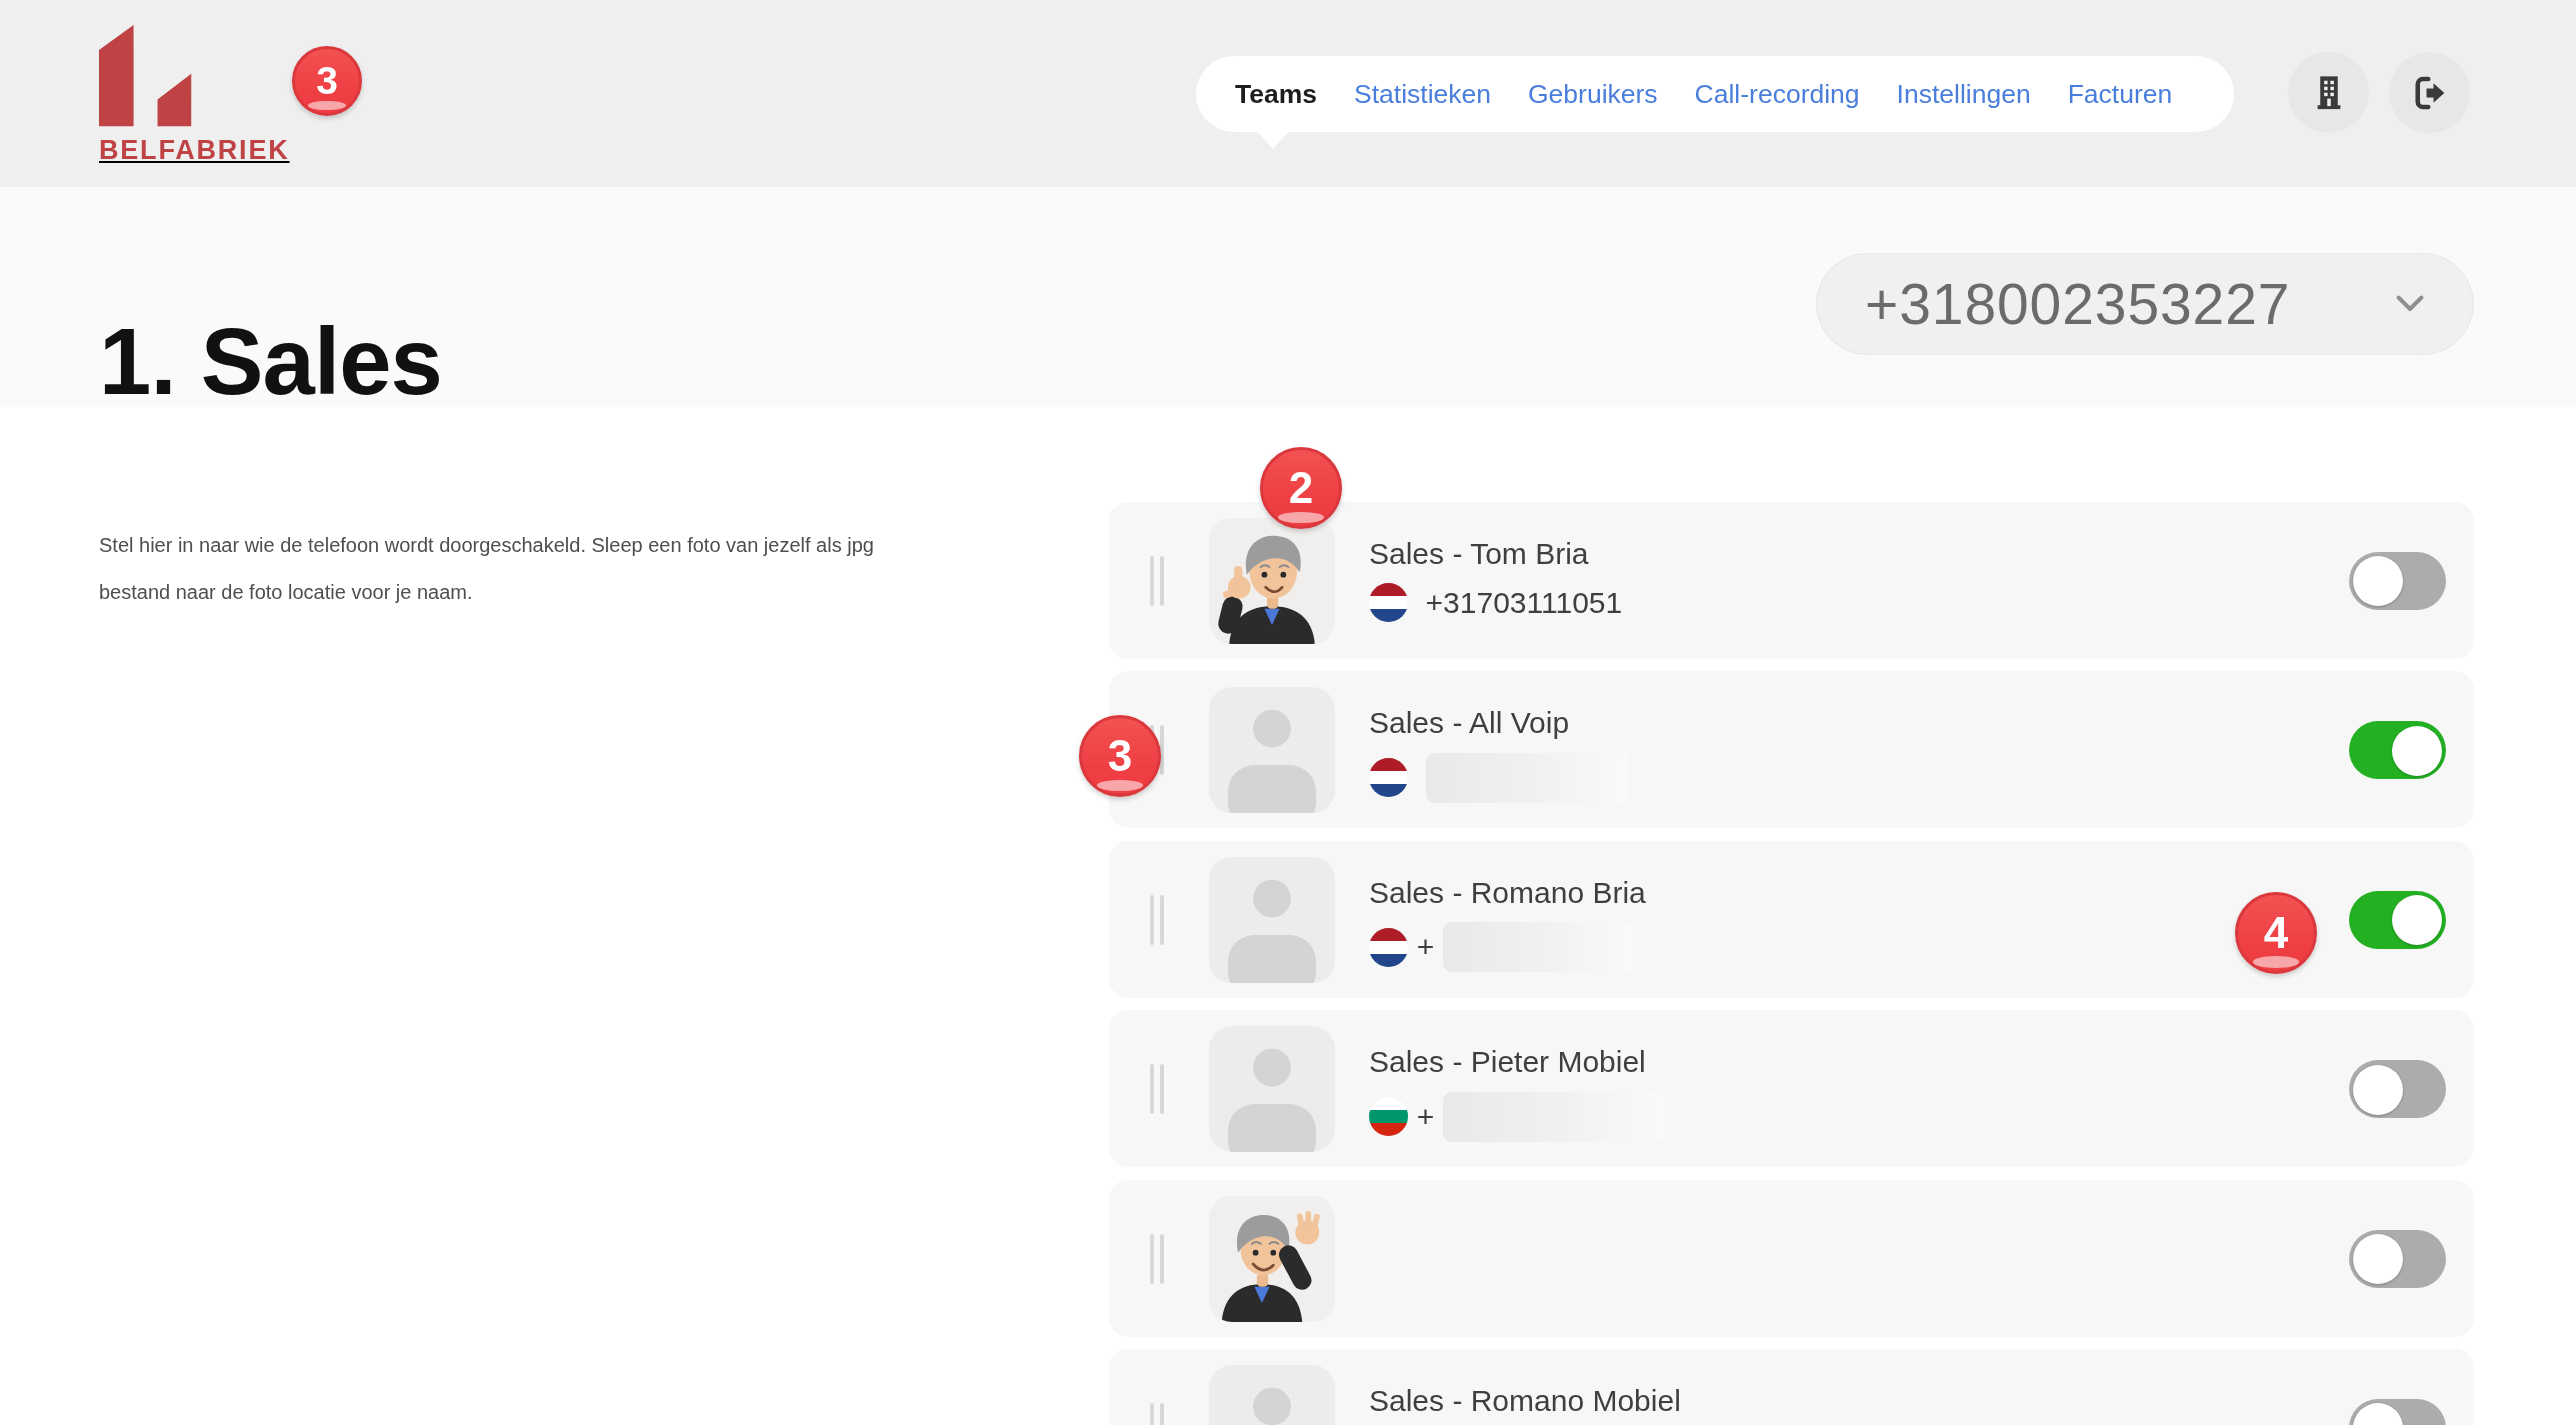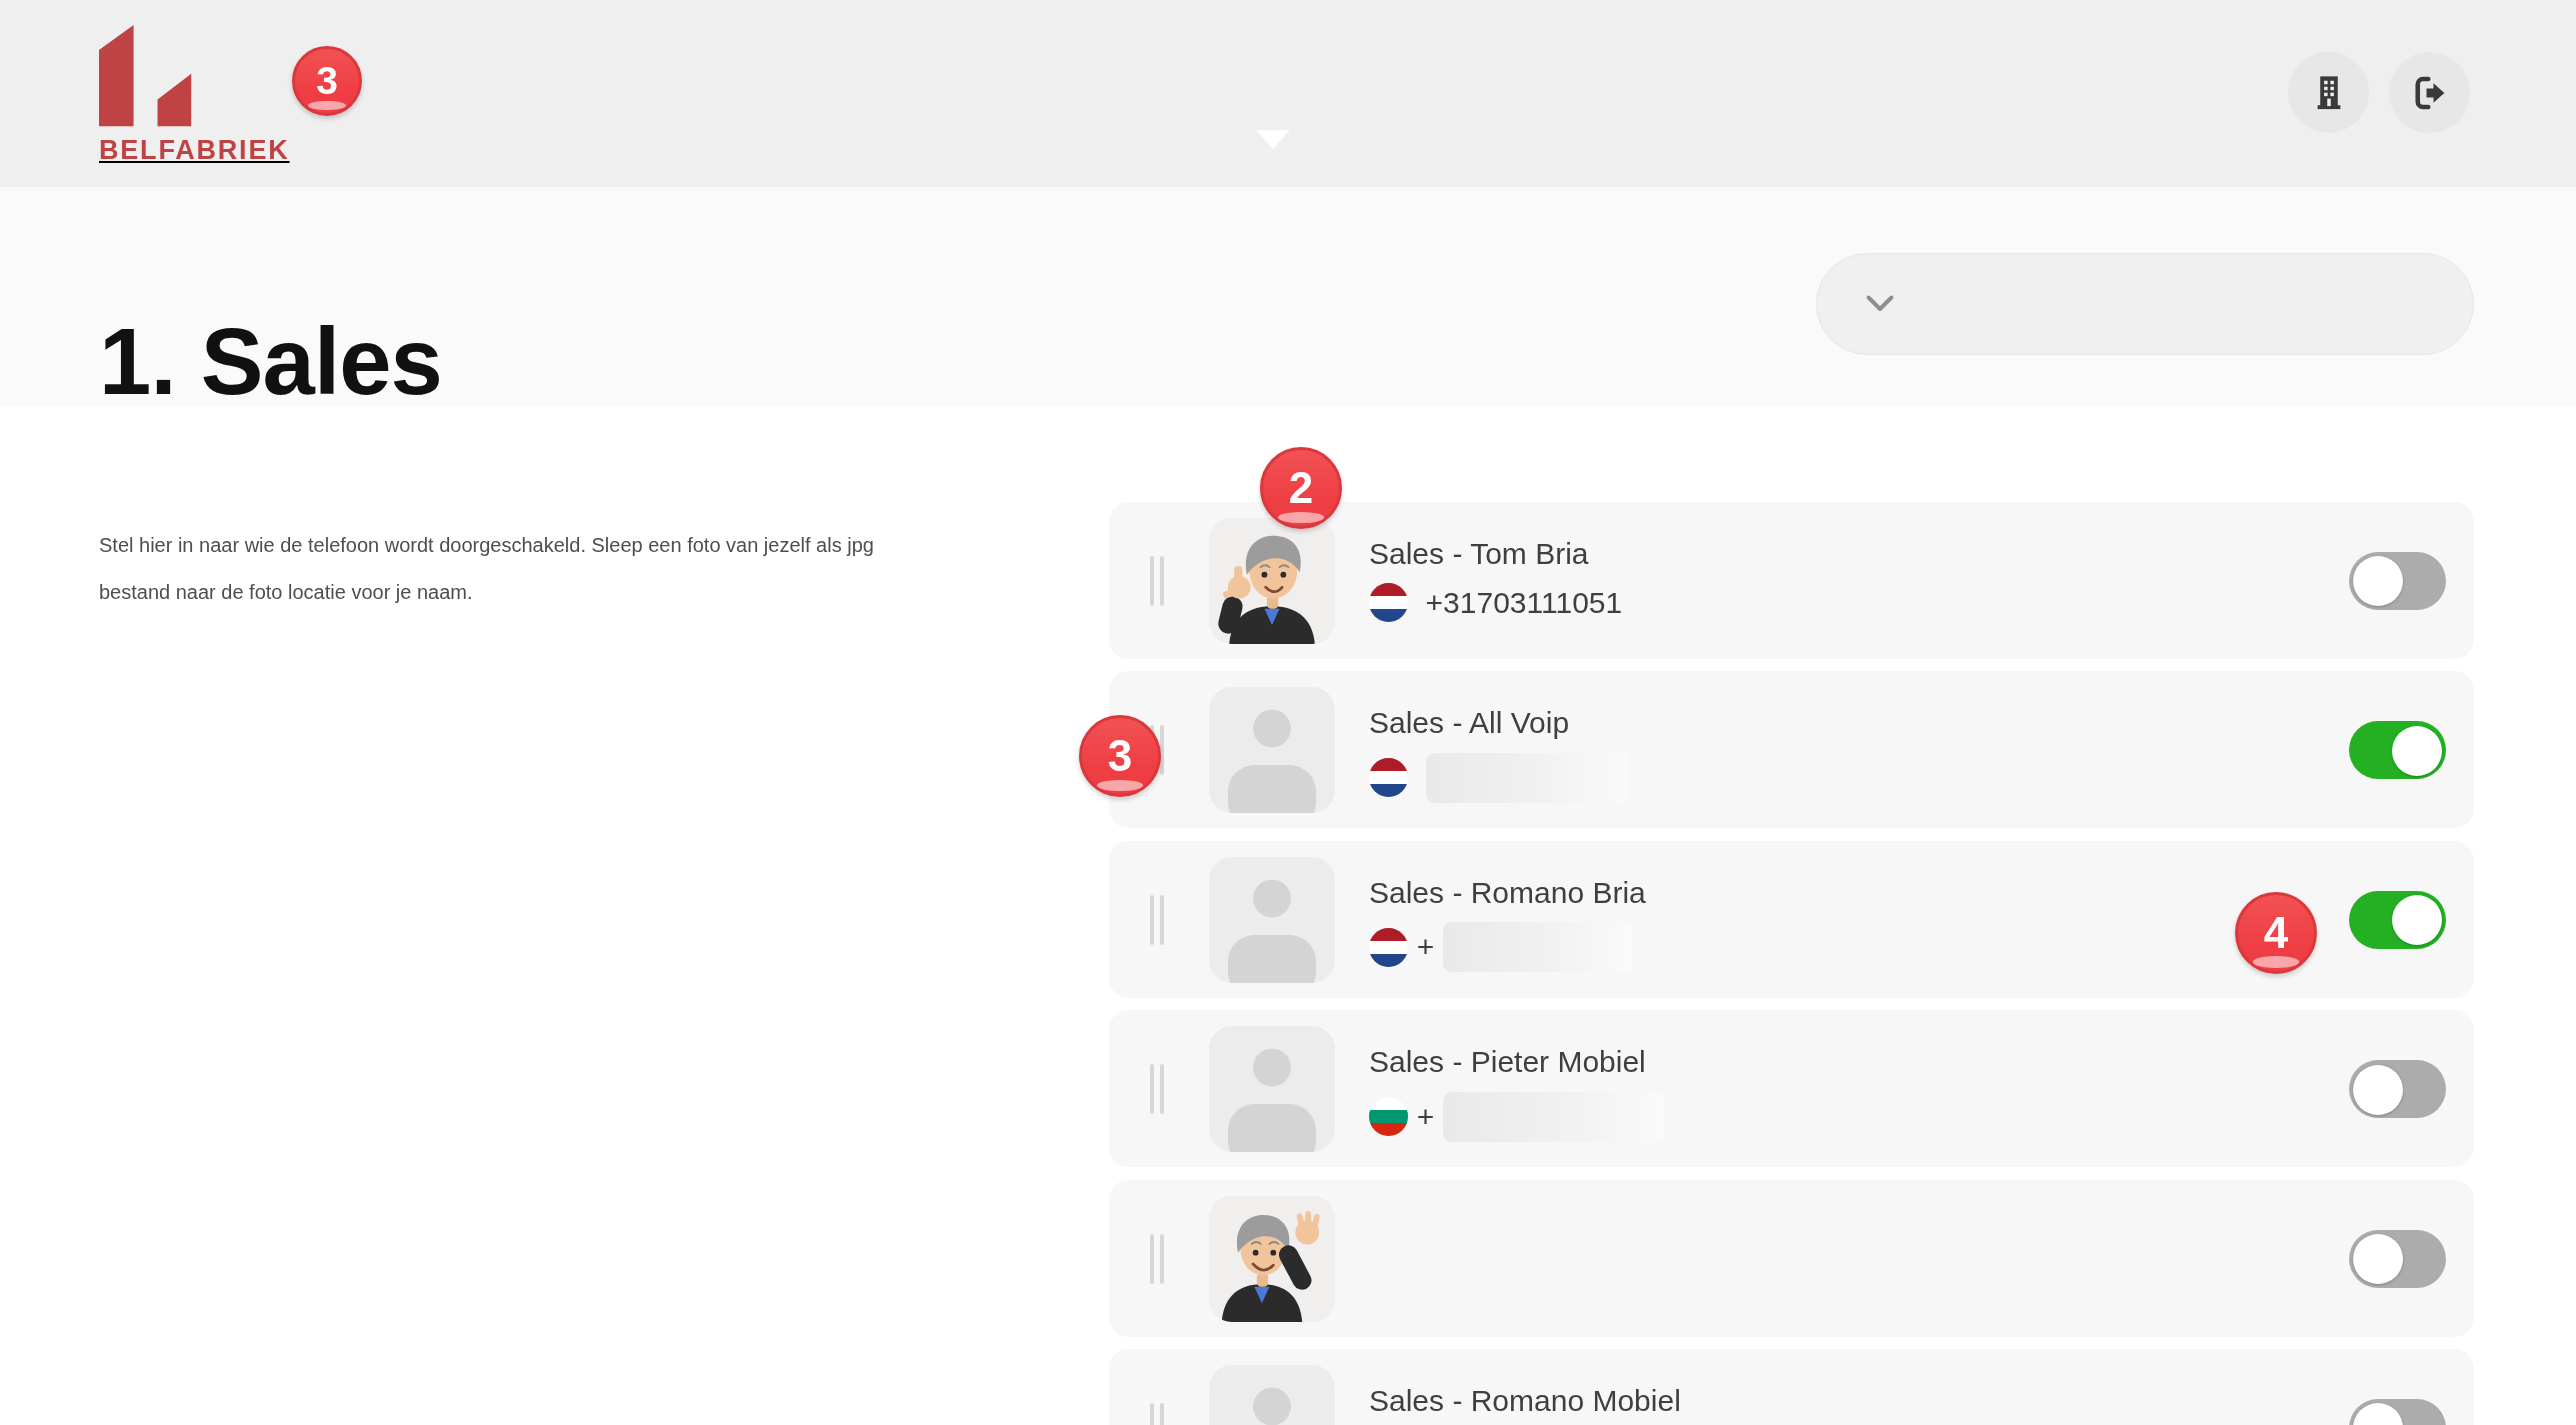--- a/index.html
+++ b/index.html
@@ -100,20 +100,28 @@
         <polygon points="0,28 39,0 39,114 0,114" fill="#bf4245"></polygon>
         <polygon points="66,84 104,55 104,114 66,114" fill="#bf4245"></polygon>
       </svg>
       <div class="brand-name">BELFABRIEK</div>
     </div>
 
     <div class="badge badge--brand brand-badge">
       <span>3</span>
     </div>
 
+    <nav class="nav-pill" id="primary-nav">
+        <span class="nav-item nav-item--active">Teams</span>
+        <span class="nav-item">Statistieken</span>
+        <span class="nav-item">Gebruikers</span>
+        <span class="nav-item">Call-recording</span>
+        <span class="nav-item">Instellingen</span>
+        <span class="nav-item">Facturen</span>
+      </nav>
     <div class="nav-pointer"></div>
 
     <div class="icon-btn icon-btn--building">
       <svg width="42" height="42" viewBox="0 0 24 24">
         <rect x="7" y="2.5" width="10" height="17" fill="#3a3a3a"></rect>
         <rect x="5.5" y="19" width="13" height="2.2" fill="#3a3a3a"></rect>
         <rect x="9.2" y="5" width="2" height="2" fill="#efefef"></rect>
           <rect x="12.8" y="5" width="2" height="2" fill="#efefef"></rect>
         <rect x="9.2" y="8.4" width="2" height="2" fill="#efefef"></rect>
           <rect x="12.8" y="8.4" width="2" height="2" fill="#efefef"></rect>
@@ -126,20 +134,21 @@
       <svg width="42" height="42" viewBox="0 0 24 24">
         <path d="M11 4H8a3 3 0 0 0-3 3v10a3 3 0 0 0 3 3h3" fill="none" stroke="#3a3a3a" stroke-width="2.6" stroke-linecap="round"></path>
         <path d="M10 9.4h4V6.4L20.2 12 14 17.6v-3h-4z" fill="#3a3a3a"></path>
       </svg>
     </div>
   </div>
 
   <div class="title-band">
     <h1 class="page-title">1. Sales</h1>
     <div class="phone-select">
+      <span class="phone-value">+318002353227</span>
       <svg width="30" height="19.4" viewBox="0 0 34 22">
         <polyline points="4,4 17,17 30,4" fill="none" stroke="#8f8f8f" stroke-width="4.5" stroke-linecap="round" stroke-linejoin="round"></polyline>
       </svg>
     </div>
   </div>
 
   <div class="content">
     <p class="description">Stel hier in naar wie de telefoon wordt doorgeschakeld. Sleep een foto van jezelf als jpg bestand naar de foto locatie voor je naam.</p>
     <div class="member-list" id="member-list">
         <div class="member-row">

